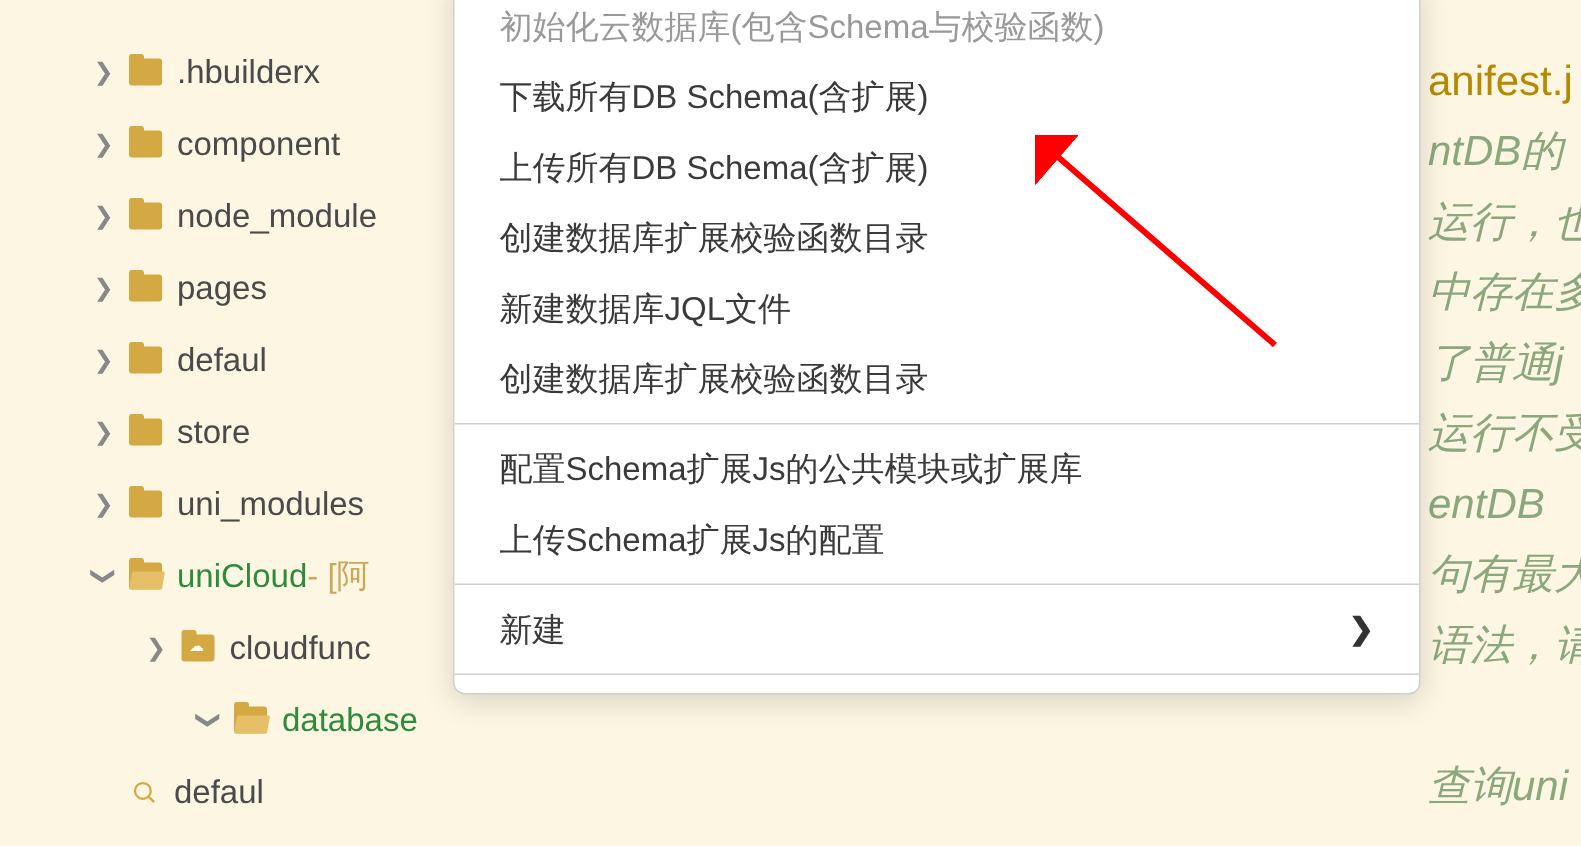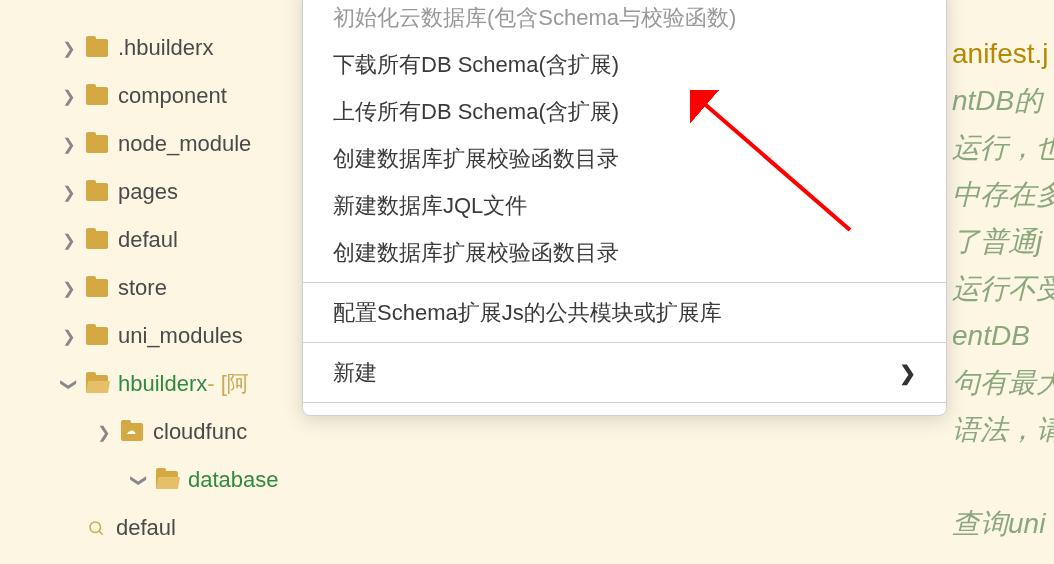--- a/index.html
+++ b/index.html
@@ -236,21 +236,21 @@
     <span class="label-text">store</span>
   </div>
   <div class="tree-item">
     <span class="chevron">❯</span>
     <span class="folder-icon"></span>
     <span class="label-text">uni_modules</span>
   </div>
   <div class="tree-item">
     <span class="chevron" style="transform: rotate(90deg);">❯</span>
     <span class="folder-icon open"></span>
-    <span class="label-text label-green">hbuilderx</span>
+    <span class="label-text label-green">uniCloud</span>
     <span class="label-text label-suffix"> - [阿</span>
   </div>
   <div class="tree-item indent-1">
     <span class="chevron">❯</span>
     <span class="cloud-icon"></span>
     <span class="label-text">cloudfunc</span>
   </div>
   <div class="tree-item indent-2">
     <span class="chevron" style="transform: rotate(90deg);">❯</span>
     <span class="folder-icon open"></span>
@@ -284,20 +284,23 @@
   <div class="menu-item">
     <span>新建数据库JQL文件</span>
   </div>
   <div class="menu-item">
     <span>创建数据库扩展校验函数目录</span>
   </div>
   <div class="menu-separator"></div>
   <div class="menu-item">
     <span>配置Schema扩展Js的公共模块或扩展库</span>
   </div>
+  <div class="menu-item">
+    <span>上传Schema扩展Js的配置</span>
+  </div>
   <div class="menu-separator"></div>
   <div class="menu-item">
     <span>新建</span>
     <span class="submenu-arrow">❯</span>
   </div>
   <div class="menu-separator"></div>
 </div>
 
 <svg class="arrow-annotation" viewBox="0 0 180 150">
   <defs>

